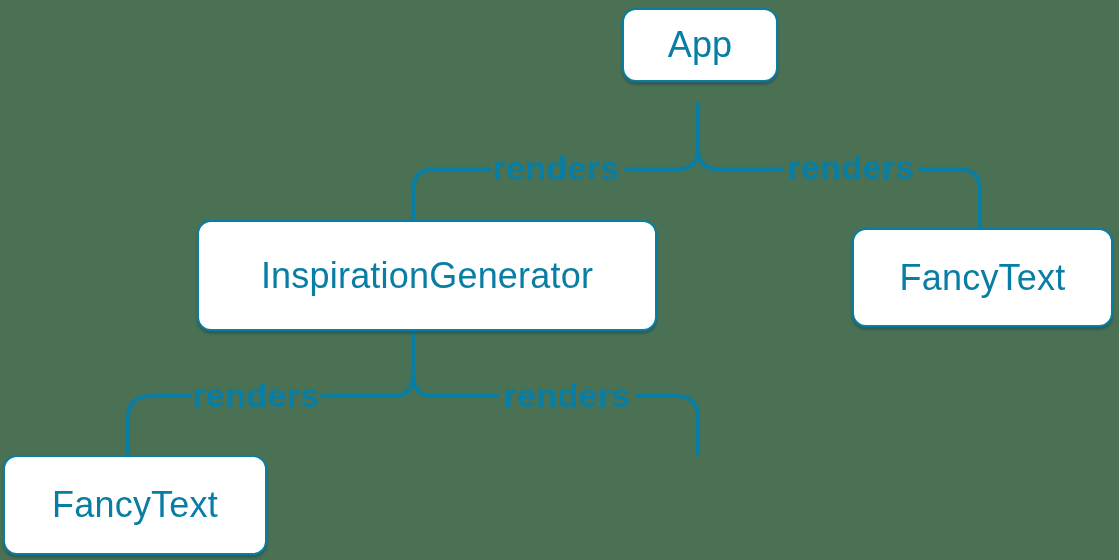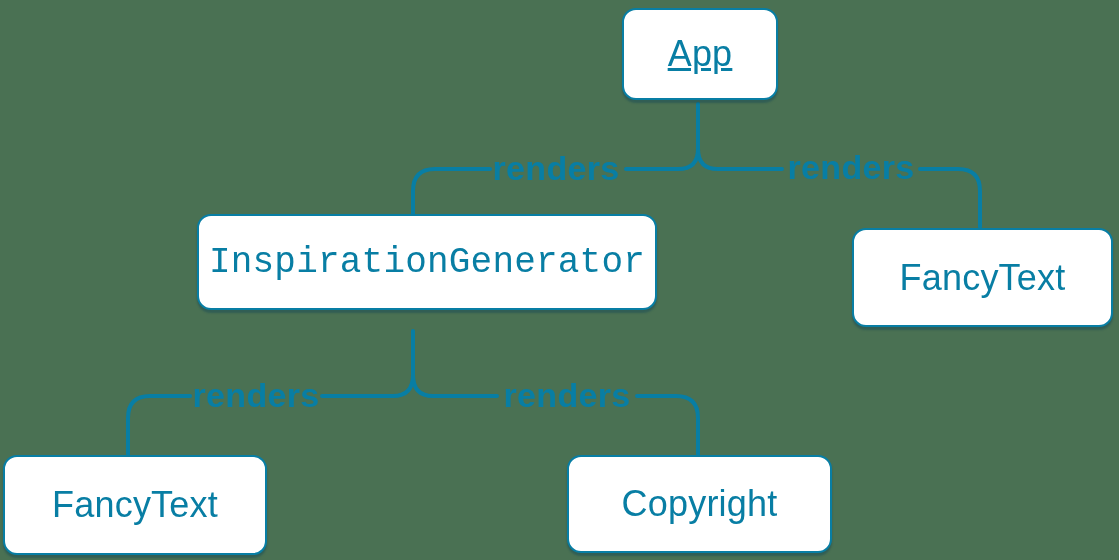--- a/index.html
+++ b/index.html
@@ -39,22 +39,22 @@
     box-shadow: 0 3px 2px rgba(10, 62, 88, 0.38);
     display: flex;
     align-items: center;
     justify-content: center;
     color: var(--accent);
     font-size: 36px;
     font-weight: 500;
     letter-spacing: 0.2px;
     box-sizing: border-box;
   }
-  #node-app                   { left: 622px; top: 8px;   width: 156px; height: 92px; text-decoration: underline; }
-  #node-inspiration-generator { left: 197px; top: 214px; width: 460px; height: 96px; font-family: Liberation Mono, monospace; }
+  #node-app                   { left: 622px; top: 8px;   width: 156px; height: 74px; }
+  #node-inspiration-generator { left: 197px; top: 220px; width: 460px; height: 111px; }
   #node-fancy-text-top        { left: 852px; top: 228px; width: 261px; height: 99px; }
   #node-fancy-text-bottom     { left: 3px;   top: 455px; width: 264px; height: 100px; }
   #node-copyright             { left: 567px; top: 455px; width: 265px; height: 98px; }
 
   .edge-label {
     position: absolute;
     transform: translate(-50%, -50%);
     color: var(--accent);
     font-size: 34px;
     font-weight: bold;
@@ -97,22 +97,19 @@
   </div>
 
   <div class="node" id="node-fancy-text-top">
     <span>FancyText</span>
   </div>
 
   <div class="node" id="node-fancy-text-bottom">
     <span>FancyText</span>
   </div>
 
-  <div class="node" id="node-copyright">
-    <span>Copyright</span>
-  </div>
 
   <div class="edge-label" id="edge-label-0">renders</div>
   <div class="edge-label" id="edge-label-1">renders</div>
   <div class="edge-label" id="edge-label-2">renders</div>
   <div class="edge-label" id="edge-label-3">renders</div>
 
 </div>
 
 </body></html>

